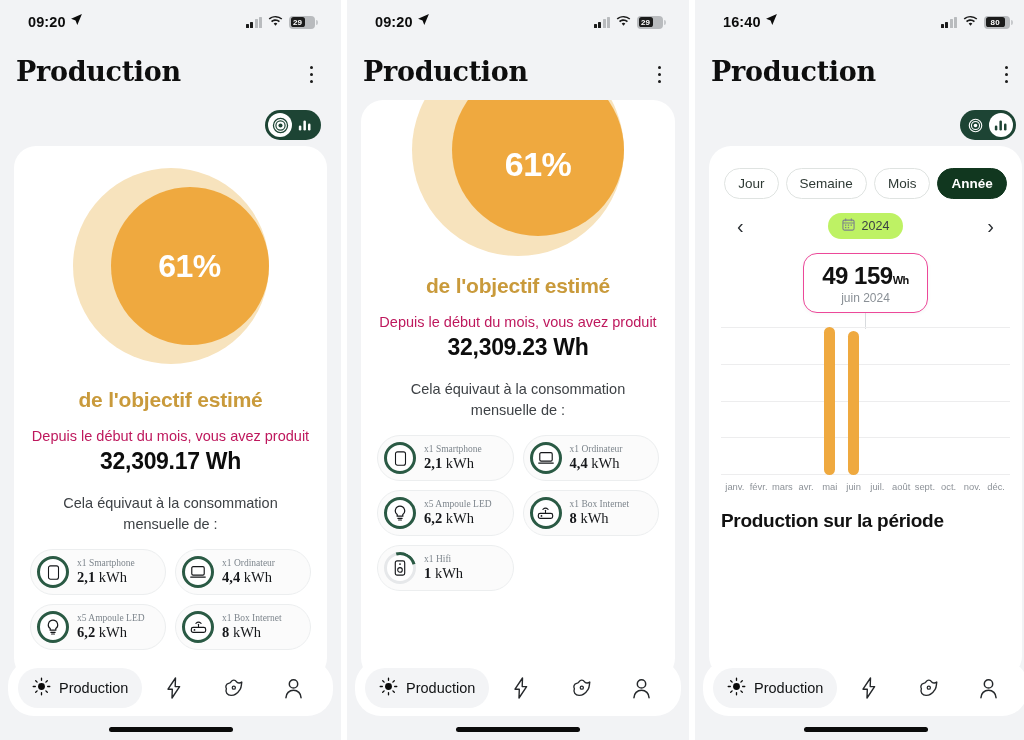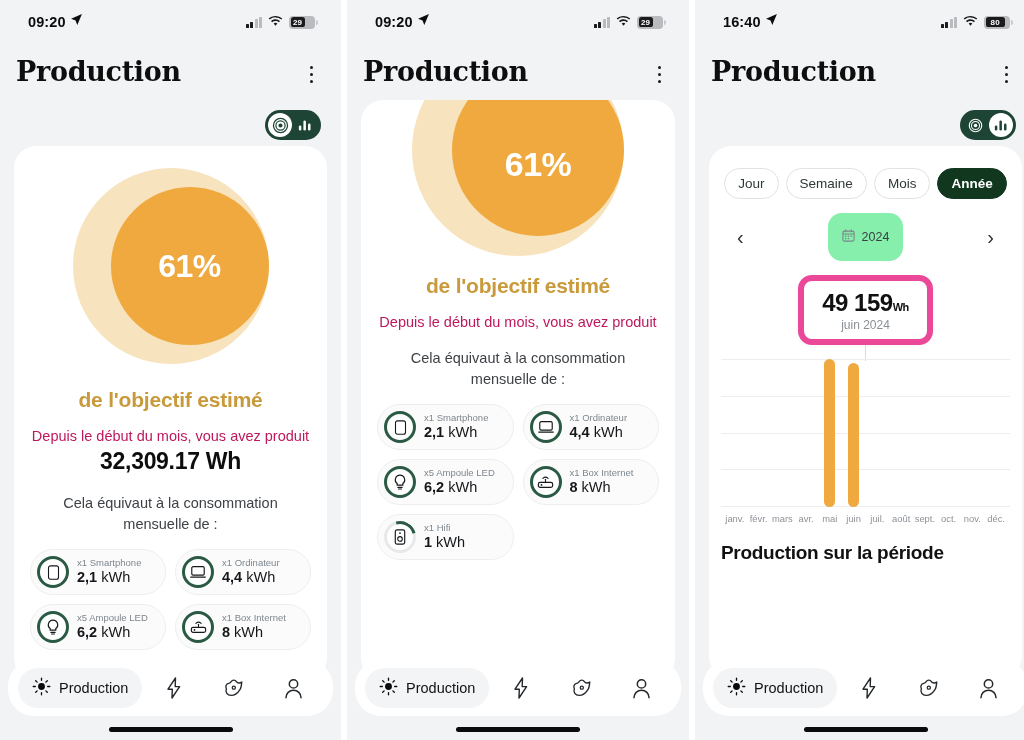--- a/index.html
+++ b/index.html
@@ -142,47 +142,47 @@
     border: 3px solid #2a5a44; flex: 0 0 auto;
     display:flex; align-items:center; justify-content:center;
     background:#fff;
   }
   .chip.partial .ring { border-color: #e6e8ea; position: relative; }
   .chip.partial .ring::before {
     content:""; position:absolute; inset:-3px;
     border-radius:50%; border:3px solid transparent;
     border-top-color:#2a5a44; transform: rotate(30deg);
   }
-  .chip .txt { min-width: 0; }
+  .chip .txt { min-width: 0; font-family: Liberation Serif, serif; }
   .chip .cname { font-size: 9.5px; color:#7e868d; white-space:nowrap; line-height:1.1; }
   .chip .cval { font-size: 14.5px; font-weight:700; color:#15171a; line-height:1.2; margin-top:1px; }
   .chip .cval .u { font-weight: 400; }
 
   
   .periods { display:flex; gap: 7px; justify-content:center; padding: 8px 2px 0; }
   .pbtn {
     border:1px solid #dfe3e1; border-radius: 18px; padding: 7px 13px;
     font-size: 13.5px; color:#2f3a35; background:#fff; cursor:pointer; white-space:nowrap;
   }
   .pbtn.active { background:#11371f; color:#fff; border-color:#11371f; font-weight:700; }
 
   .yearrow {
     display:flex; align-items:center; justify-content:space-between;
     padding: 14px 10px 0;
   }
   .arrowbtn { font-size: 20px; color:#2b2f33; cursor:pointer; padding: 0 6px; line-height:1; }
   .yearpill {
-    background:#86efac; border-radius: 14px; padding: 16px 14px;
+    background:#bef264; border-radius: 14px; padding: 5px 14px;
     display:flex; align-items:center; gap:7px; font-size:12.5px; color:#3b4045; cursor:pointer;
   }
 
   
   .tipwrap { display:flex; flex-direction:column; align-items:center; margin-top: 14px; position:relative; }
   .tip {
-    background:#fff; border:6px solid #ec4899; border-radius: 14px;
+    background:#fff; border:1px solid #ec4899; border-radius: 14px;
     padding: 8px 18px 7px; text-align:center; box-shadow: 0 1px 4px rgba(0,0,0,.04);
   }
   .tip .tv { font-size: 24px; font-weight:700; color:#111; letter-spacing:-.5px; }
   .tip .tv .u { font-size: 11px; font-weight:700; }
   .tip .tm { font-size: 12px; color:#8a9096; margin-top: 1px; }
   .tipstem { width:1px; height: 16px; background:#d8dbde; }
 
   
   .chart { position: relative; height: 148px; margin-top: -2px; }
   .grid { position:absolute; inset:0; display:flex; flex-direction:column; justify-content:space-between; }
@@ -425,20 +425,21 @@
     </div>
 
     <div class="card">
       <div class="donut-wrap" style="margin-top:-56px;">
         <div class="donut d2">
           <div class="inner" style="padding-top:28px;">61%</div>
         </div>
       </div>
       <div class="goal" style="margin-top:18px;">de l'objectif estimé</div>
       <div class="since">Depuis le début du mois, vous avez produit</div>
+      <div class="bigval">32,309.23 Wh</div>
       <div class="equiv">Cela équivaut à la consommation mensuelle de :</div>
       <div class="chips">
         <div class="chip">
           <div class="ring">
             <svg width="13" height="15" viewBox="0 0 14 18">
                 <rect x="1" y="1" width="12" height="16" rx="2.4" fill="none" stroke="#15171a" stroke-width="1.3"></rect>
               </svg>
           </div>
           <div class="txt">
             <div class="cname">x1 Smartphone</div>

